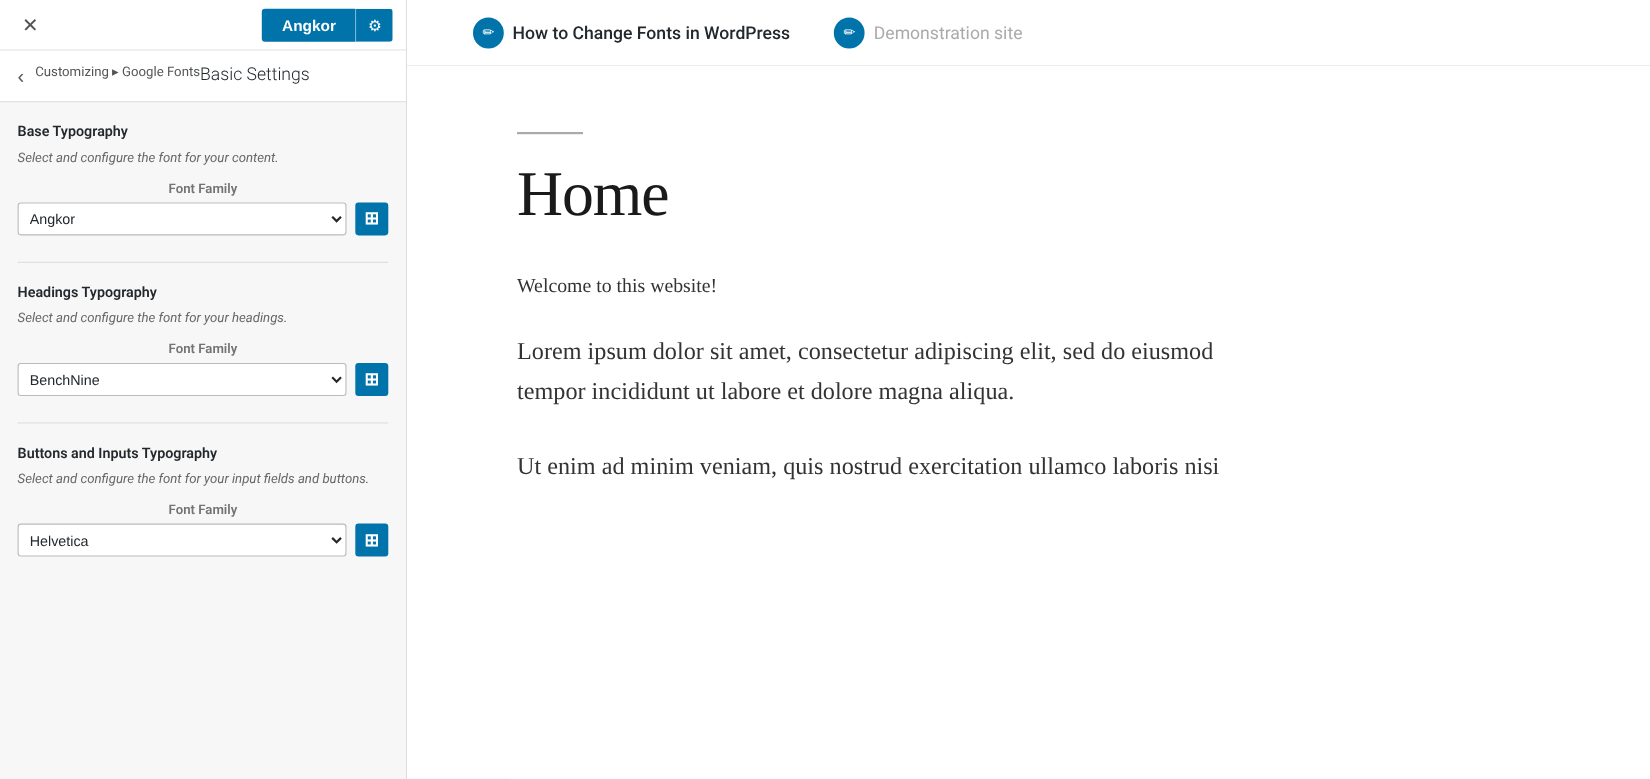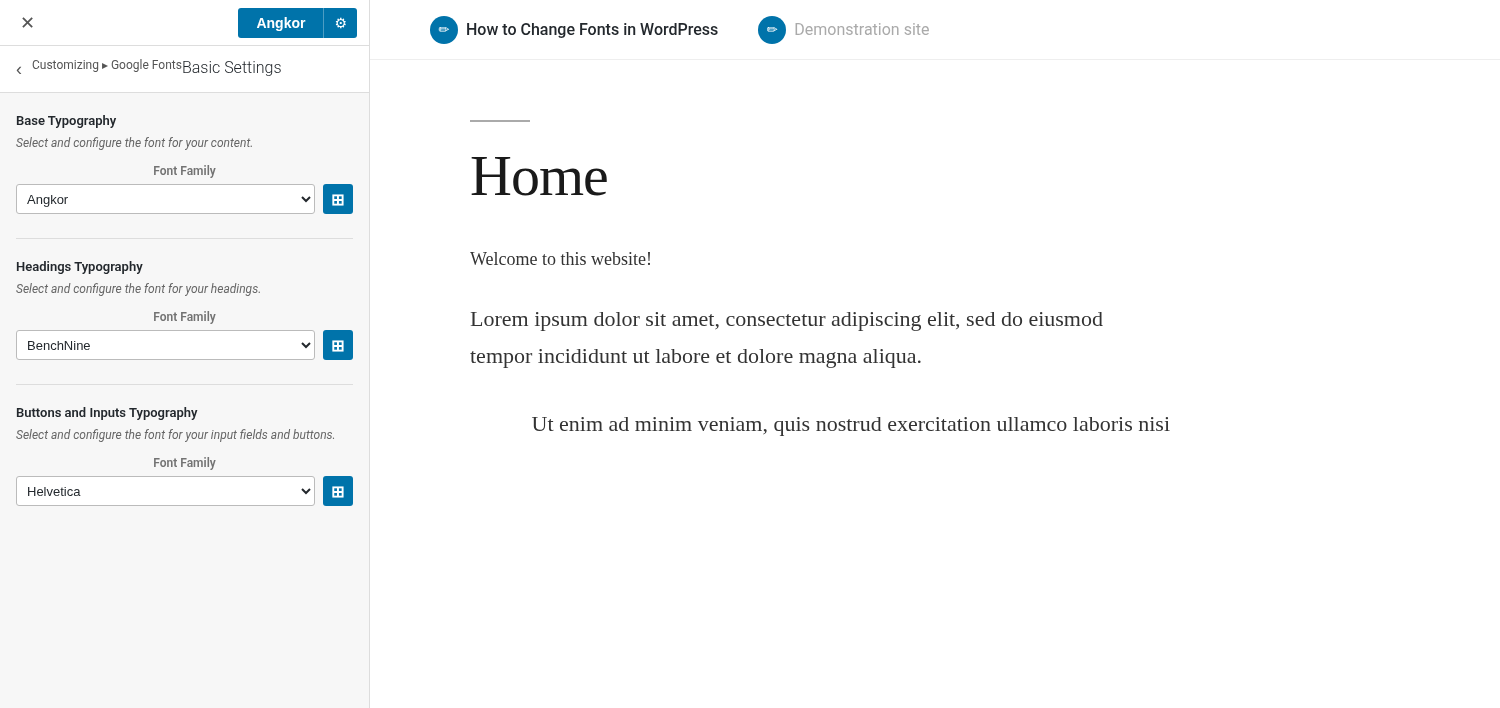--- a/index.html
+++ b/index.html
@@ -262,21 +262,20 @@
       line-height: 1.7;
       margin-bottom: 30px;
       font-family: Georgia, serif;
     }
 
     .preview-ut {
       font-size: 22px;
       color: #333;
       line-height: 1.7;
       font-family: Georgia, serif;
-      text-align: right;
     }
   </style>
 </head>
 <body>
 
 <div id="sidebar">
 
   <div class="top-bar">
     <button class="close-btn">
       <span>✕</span>

